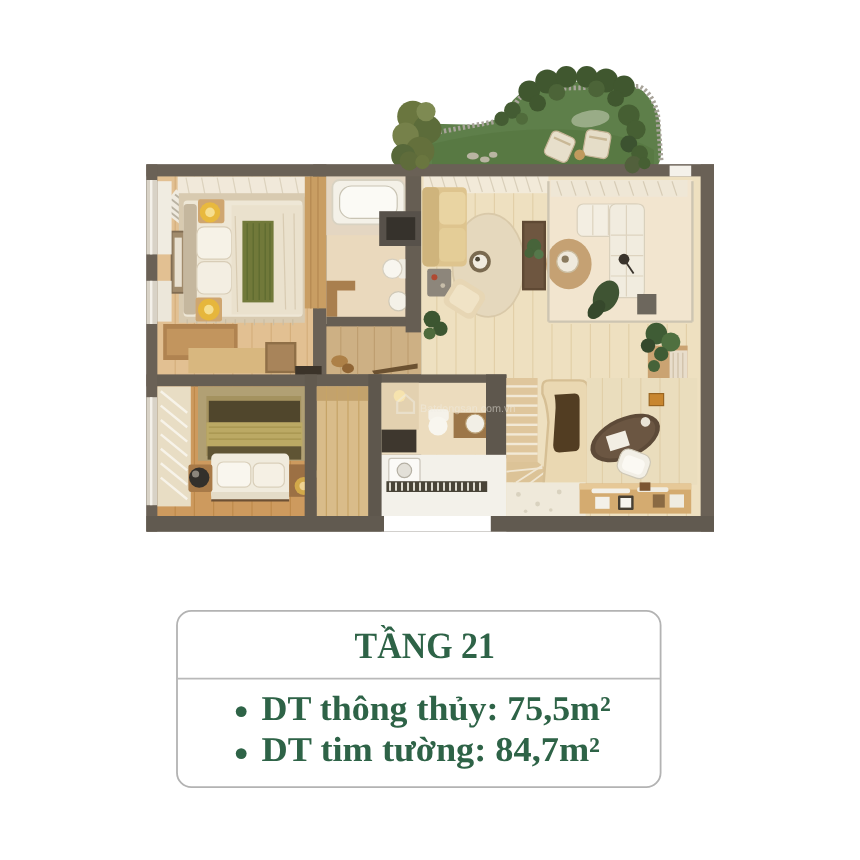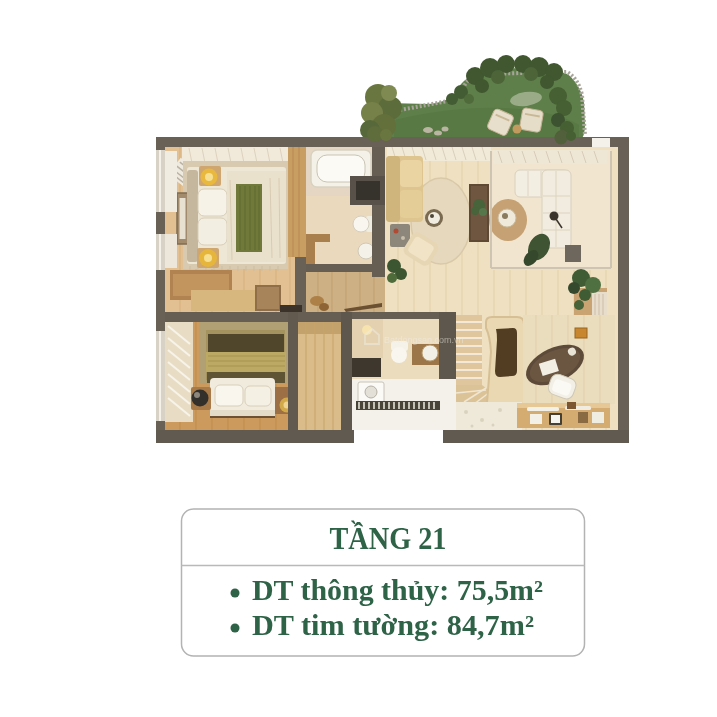--- a/index.html
+++ b/index.html
@@ -1,16 +1,16 @@
 <!DOCTYPE html>
 <html><head>
 <meta charset="utf-8">
 <style>
   html,body{margin:0;padding:0;background:#ffffff;}
-  .wrap{width:598px;height:717px;position:relative;background:#fff;font-family:"Liberation Serif", serif;padding-left:34px;}
+  .wrap{width:598px;height:717px;position:relative;background:#fff;font-family:"Liberation Serif", serif;}
 </style>
 </head>
 <body>
 <div class="wrap">
 <svg width="717" height="717" viewBox="0 0 717 717">
   <rect x="0" y="0" width="717" height="717" fill="#ffffff"></rect>
 
   <path d="M331,140 L331,112 Q340,104 352,103 L395,104 Q410,103 420,95 Q428,78 444,73 L470,68 L505,69 Q528,70 536,76 Q548,88 550,103 L551,125 Q551,136 546,141 Z" fill="#5e7f4a"></path>
   <path d="M360,120 Q420,106 470,108 Q520,110 545,125 L545,140 L360,140 Z" fill="#55743f" opacity="0.6"></path>
 

